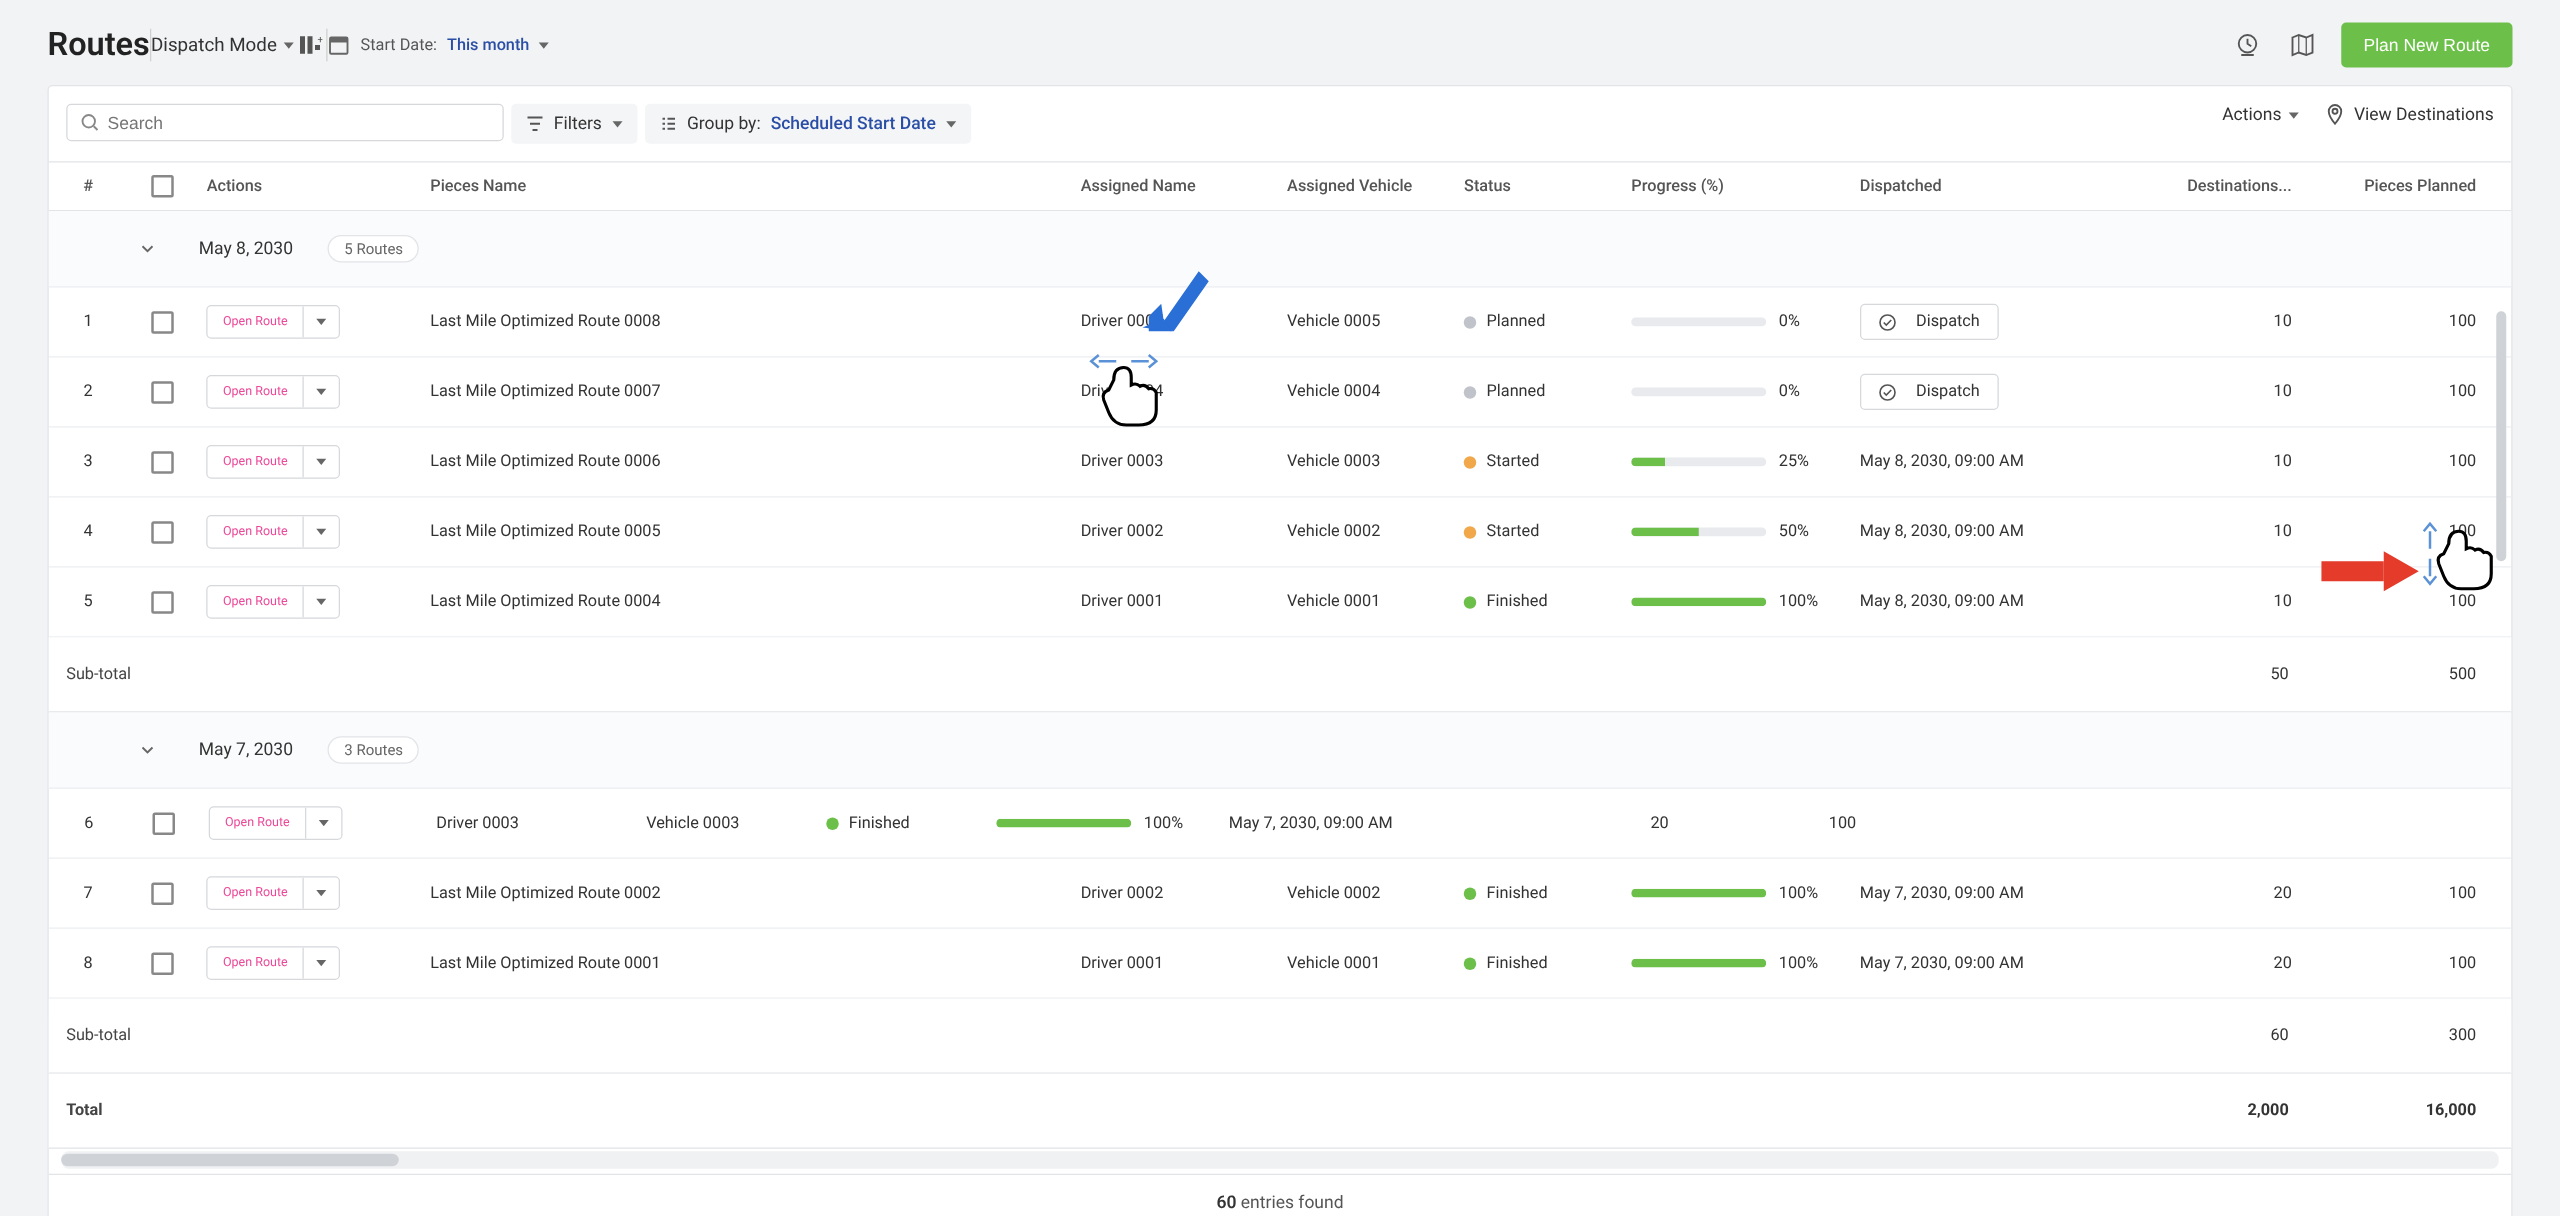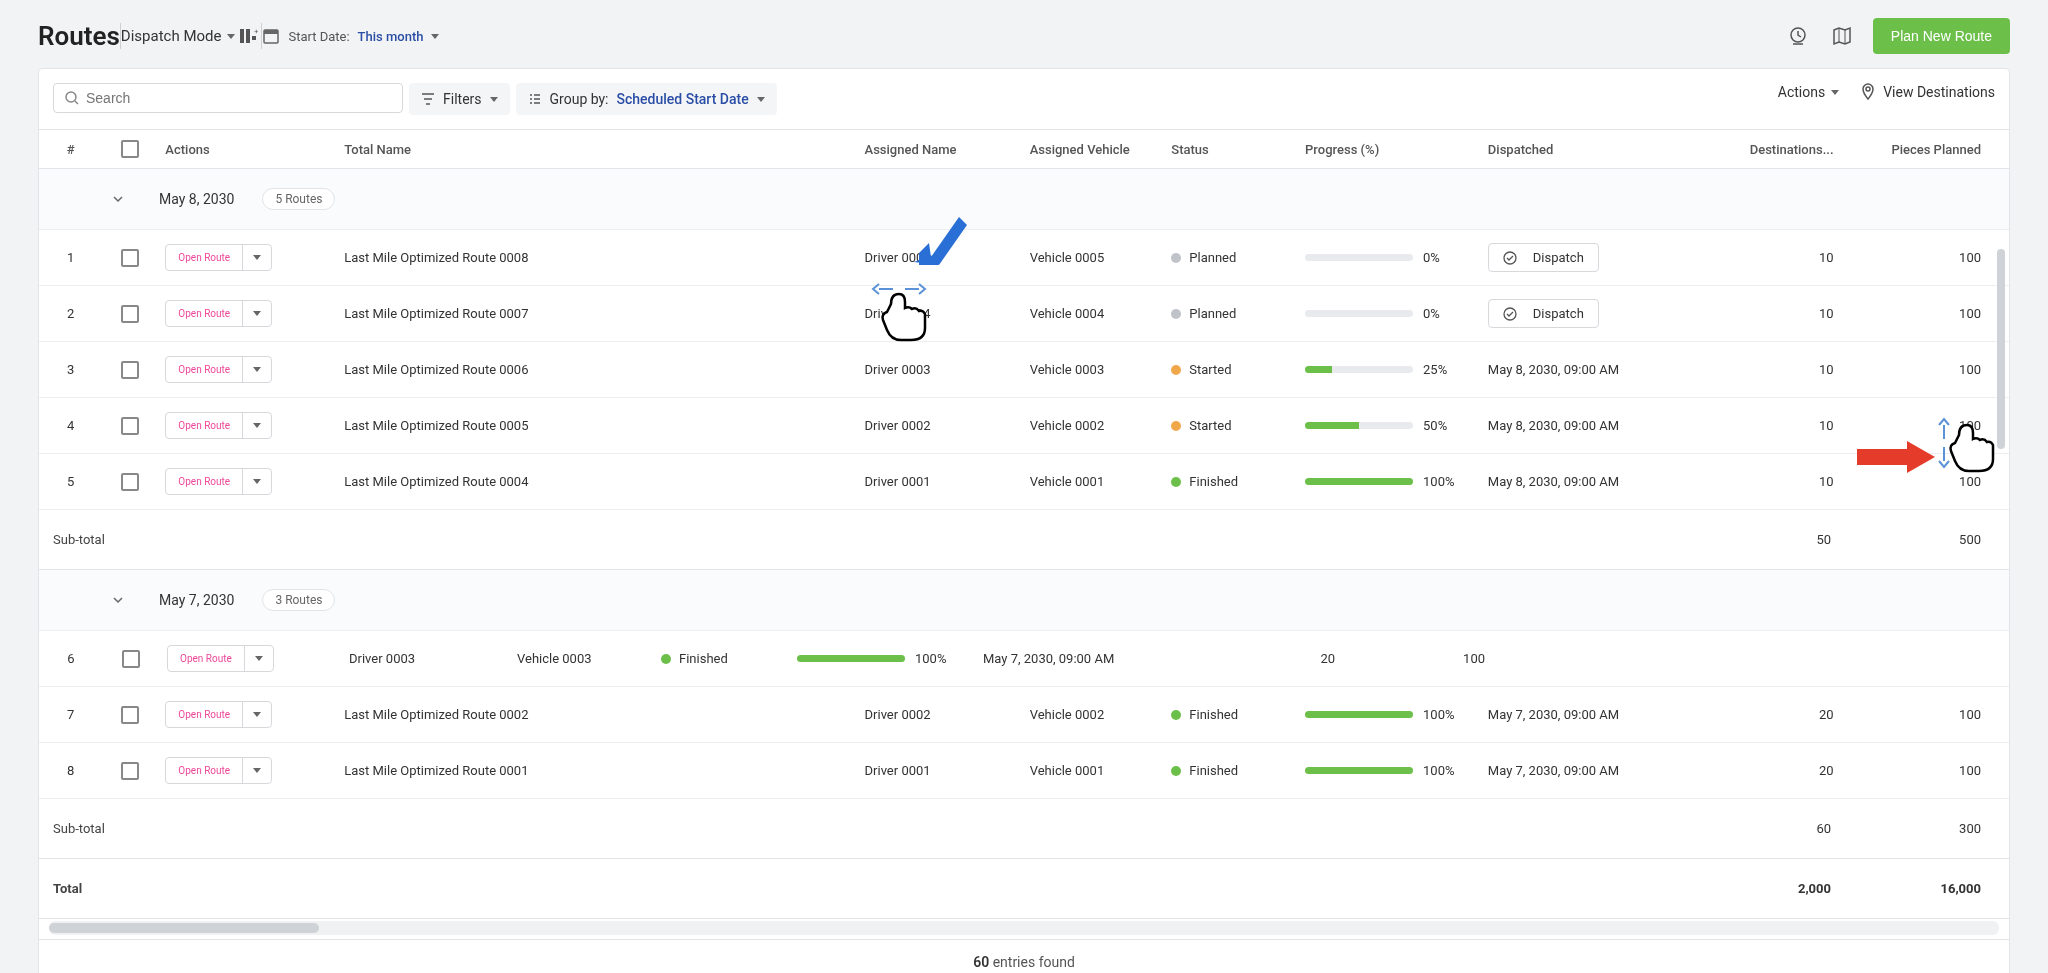--- a/index.html
+++ b/index.html
@@ -249,21 +249,21 @@
 
     <div class="table-wrap">
       <div class="vscroll-indicator"></div>
 
       <div class="thead">
         <div class="col c-num">#</div>
         <div class="col c-check">
           <div class="checkbox"></div>
         </div>
         <div class="col c-actions">Actions</div>
-        <div class="col c-route">Total Name</div>
+        <div class="col c-route">Pieces Name</div>
         <div class="col c-user">Assigned Name</div>
         <div class="col c-vehicle">Assigned Vehicle</div>
         <div class="col c-status">Status</div>
         <div class="col c-progress">Progress (%)</div>
         <div class="col c-dispatched">Dispatched</div>
         <div class="col c-dest">Destinations...</div>
         <div class="col c-pieces">Pieces Planned</div>
       </div>
 
       <div id="tbody">

